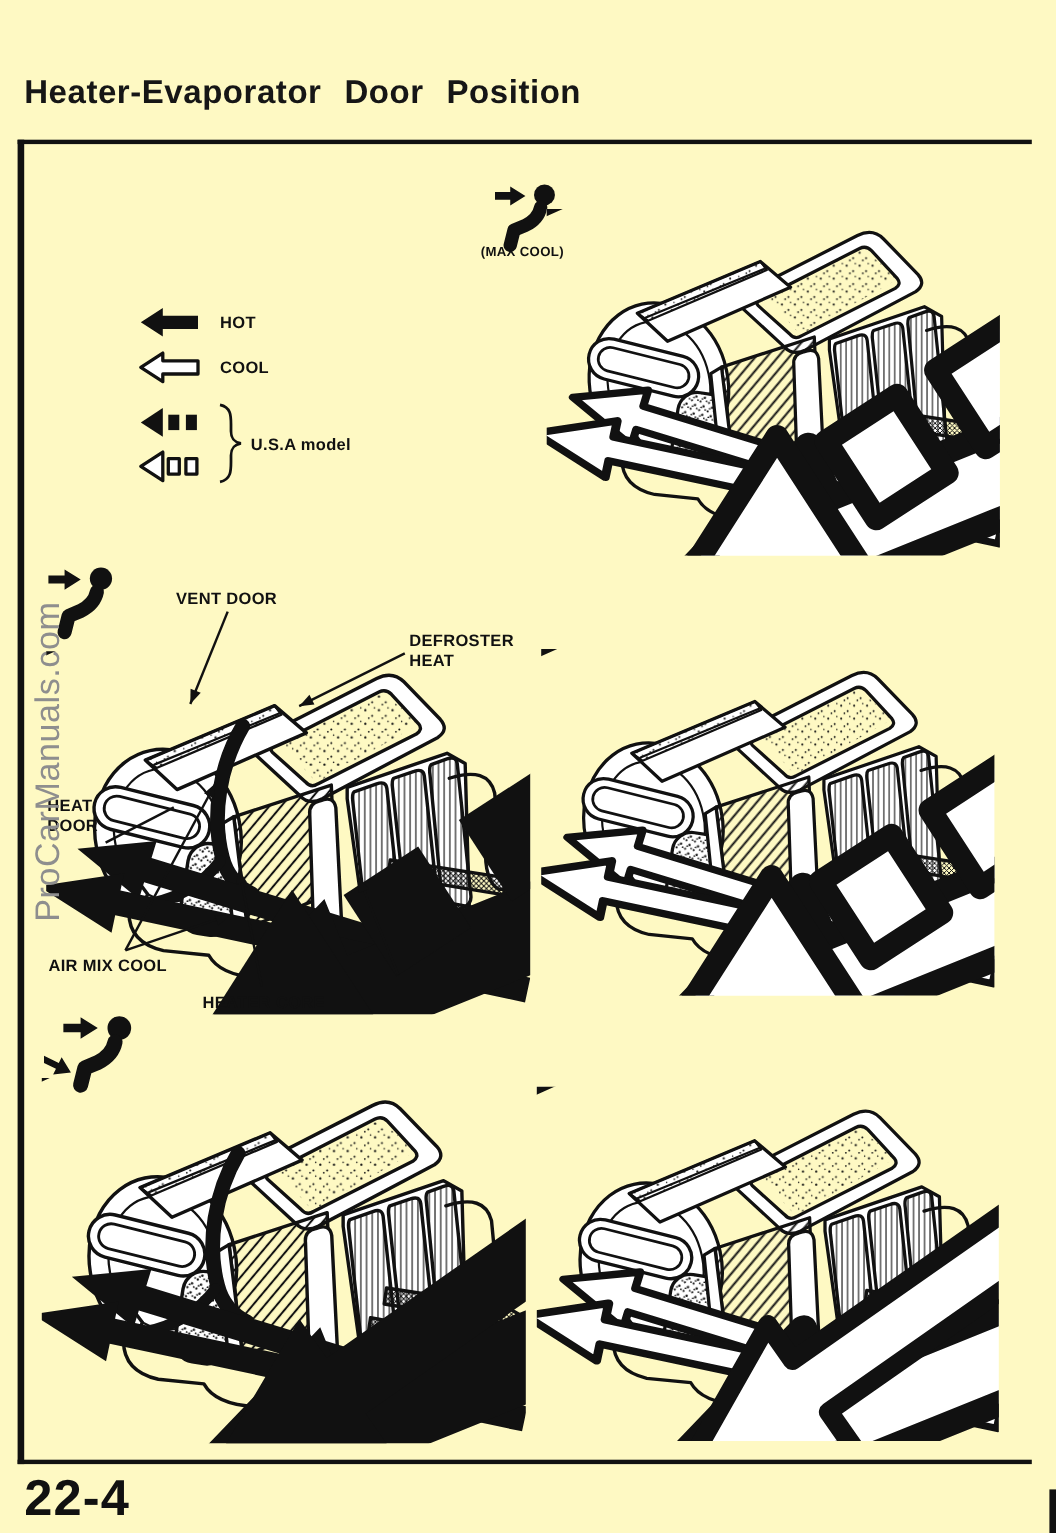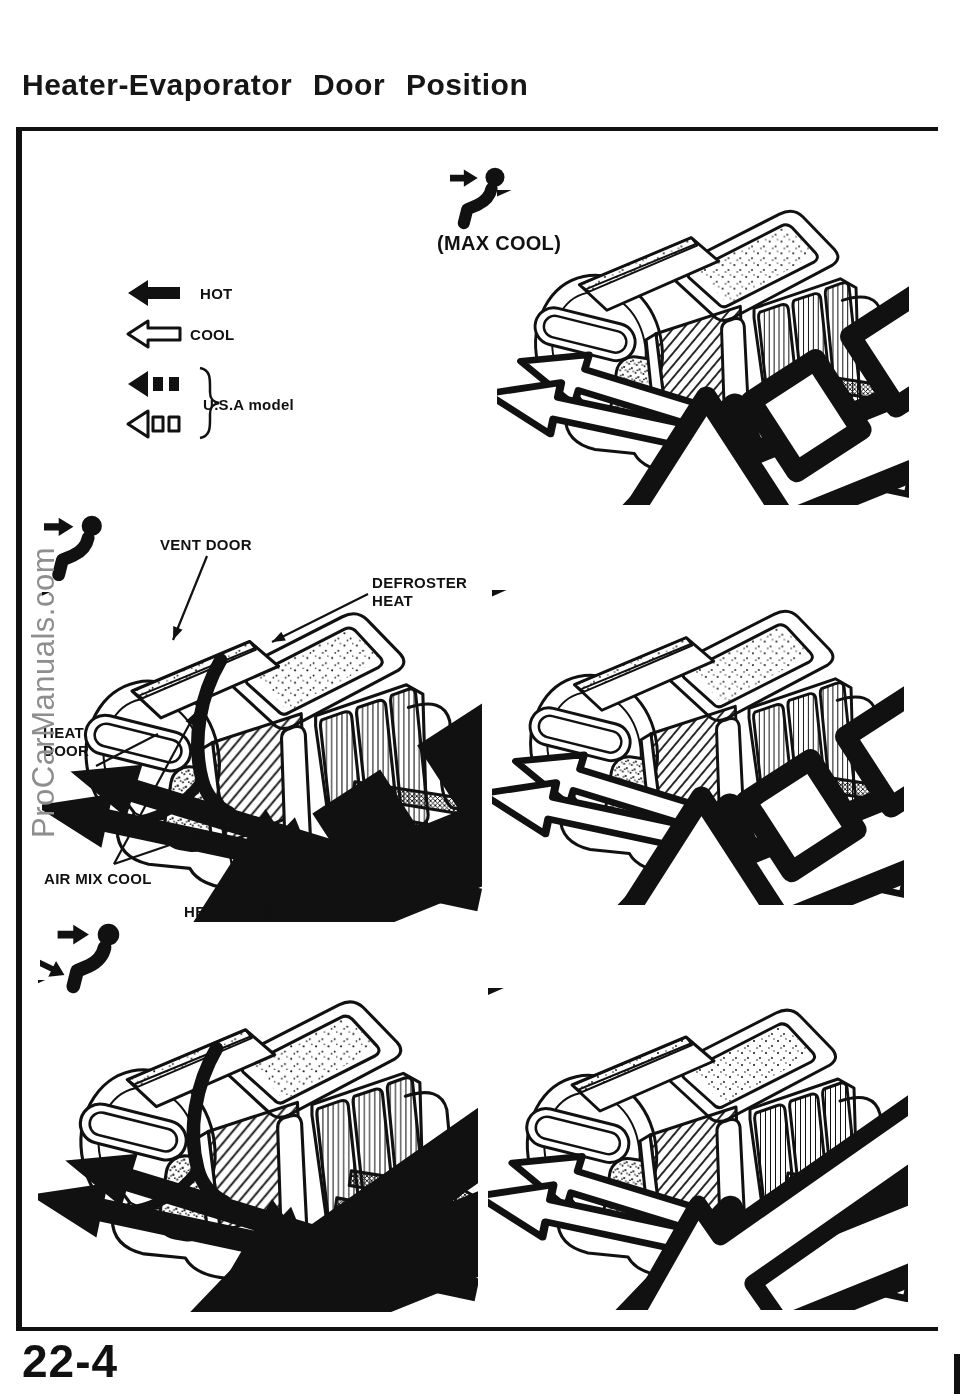--- a/index.html
+++ b/index.html
@@ -1,18 +1,18 @@
 <!DOCTYPE html>
 <html><head>
 <meta charset="utf-8">
 <style>
   html,body { margin:0; padding:0; background:#e8e8e8; }
   .page {
     position:relative; width:960px; height:1394px; margin:0 auto;
-    background:#ffffff; overflow:hidden;
+    background:#fef9c3; overflow:hidden;
     font-family:"Liberation Sans", sans-serif; color:#111111;
   }
   .abs { position:absolute; }
   .title {
     position:absolute; left:22px; top:68px;
     font-size:30px; font-weight:600; letter-spacing:.5px; word-spacing:12px;
     color:#161616;
   }
   .frame {
     position:absolute; left:16px; top:127px; width:916px; height:1196px;
@@ -152,22 +152,22 @@
         <rect class="arr-s" x="49" y="11" width="10" height="14"></rect>
     </g>
     <g transform="translate(0,136)">
       <polygon class="arr-o" points="8,18 28,5 28,31"></polygon>
         <rect class="arr-o" x="33" y="11" width="10" height="14"></rect>
         <rect class="arr-o" x="49" y="11" width="10" height="14"></rect>
     </g>
     <path d="M80,98 C90,100 90,108 90,116 L90,122 C90,130 94,132 99,133 C94,134 90,136 90,144 L90,150 C90,158 90,166 80,168" fill="none" stroke="#111" stroke-width="2.5"></path>
   </svg>
   <div class="lbl" style="left:200px;top:285px">HOT</div>
-  <div class="lbl" style="left:190px;top:326px">COOL</div>
-  <div class="lbl" style="left:203px;top:396px">U.S.A model</div>
+  <div class="lbl" style="left:200px;top:326px">COOL</div>
+  <div class="lbl" style="left:228px;top:396px">U.S.A model</div>
 
   <svg class="abs" style="left:448px;top:166px" width="68" height="64" viewBox="0 0 78 74">
     <circle cx="54" cy="13" r="11" fill="#111"></circle>
     <path d="M50,26 C48,36 42,41 34,45 L22,50 L18,66" fill="none" stroke="#111" stroke-width="14" stroke-linecap="round" stroke-linejoin="round"></path>
     <polygon fill="#111" points="2,10 18,10 18,4 34,14 18,24 18,18 2,18"></polygon>
   </svg>
   <svg class="abs" style="left:42px;top:514px" width="72" height="68" viewBox="0 0 78 74">
     <circle cx="54" cy="13" r="11" fill="#111"></circle>
     <path d="M50,26 C48,36 42,41 34,45 L22,50 L18,66" fill="none" stroke="#111" stroke-width="14" stroke-linecap="round" stroke-linejoin="round"></path>
     <polygon fill="#111" points="2,10 18,10 18,4 34,14 18,24 18,18 2,18"></polygon>
@@ -239,21 +239,21 @@
     <path class="leader" d="M114,864 L196,712"></path>
       <use href="#lh" class="lhead" transform="translate(196,712) rotate(-62)"></use>
     <path class="leader" d="M114,864 L205,833"></path>
       <use href="#lh" class="lhead" transform="translate(209,832) rotate(-20)"></use>
     <path class="leader" d="M238,897 L218,793"></path>
       <use href="#lh" class="lhead" transform="translate(217,790) rotate(-101)"></use>
     <path class="leader" d="M362,886 L328,802"></path>
       <use href="#lh" class="lhead" transform="translate(326,798) rotate(-112)"></use>
   </svg>
 
-  <div class="lbl" style="left:437px;top:232px;font-size:20px">(MAX COOL)</div>
+  <div class="lbl" style="left:437px;top:222px;font-size:12px">(MAX COOL)</div>
   <div class="lbl" style="left:160px;top:536px">VENT DOOR</div>
   <div class="lbl" style="left:372px;top:574px;width:112px">DEFROSTER HEAT</div>
   <div class="lbl" style="left:43px;top:724px;width:64px">HEAT DOOR</div>
   <div class="lbl" style="left:44px;top:870px">AIR MIX COOL</div>
   <div class="lbl" style="left:184px;top:903px">HEATER CORE</div>
 
   <div class="pageno">22-4</div>
   <div class="wm-left">ProCarManuals.com</div>
   <div class="corner-tab"></div>
 

